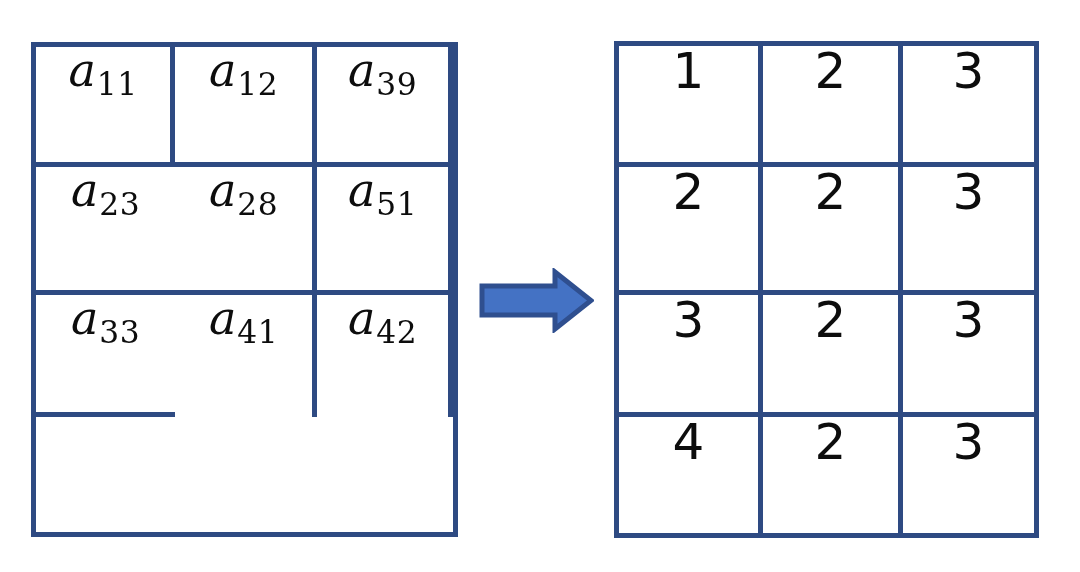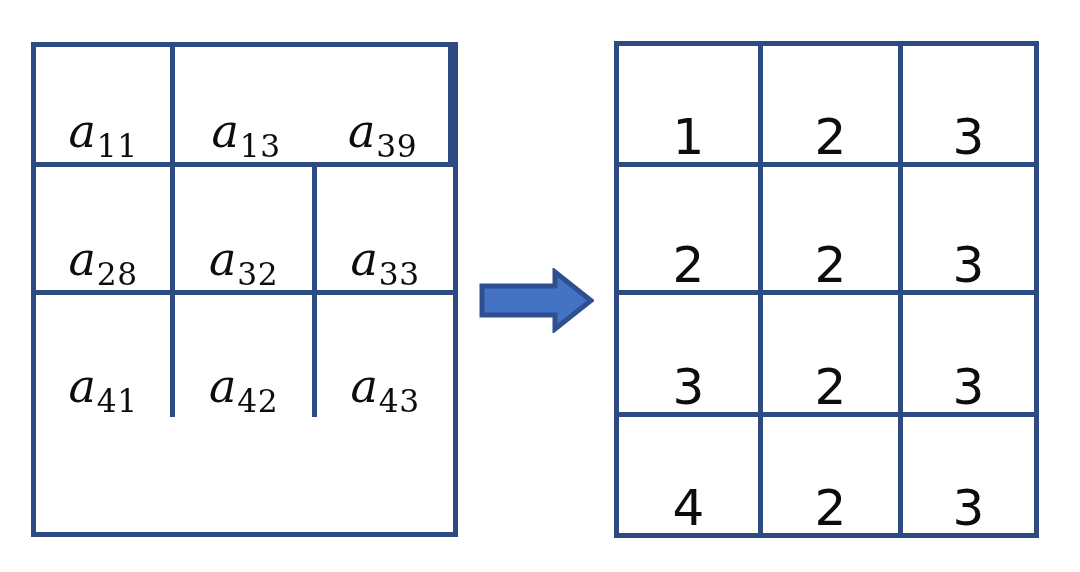--- a/index.html
+++ b/index.html
@@ -41,21 +41,21 @@
     top: 41px;
     width: 425px;
     height: 497px;
     grid-template-columns: 144px 140px 1fr;
     grid-template-rows: 121px 128px 122px 1fr;
   }
 
   .cell {
     box-sizing: border-box;
     display: flex;
-    align-items: flex-end;
+    align-items: flex-start;
     justify-content: center;
     color: #0d0d0d;
     background: #ffffff;
     border-right: 5px solid #2e4a82;
     border-bottom: 5px solid #2e4a82;
     overflow: hidden;
   }
   .cell.last-col { border-right: none; }
   .cell.last-row { border-bottom: none; }
 
@@ -98,46 +98,46 @@
 </head>
 <body>
 
 <div id="canvas">
 
   <div class="matrix" id="matrix-symbolic">
 
     <div class="cell">
       <span class="sym"><span>a</span><span class="sub">11</span></span>
     </div>
-    <div class="cell last-col">
-      <span class="sym"><span>a</span><span class="sub">13</span></span>
+    <div class="cell">
+      <span class="sym"><span>a</span><span class="sub">12</span></span>
     </div>
 
     <div class="cell">
       <span class="sym"><span>a</span><span class="sub">39</span></span>
+    </div>
+    <div class="cell last-col">
+      <span class="sym"><span>a</span><span class="sub">23</span></span>
     </div>
 
     <div class="cell">
       <span class="sym"><span>a</span><span class="sub">28</span></span>
     </div>
     <div class="cell">
-      <span class="sym"><span>a</span><span class="sub">32</span></span>
+      <span class="sym"><span>a</span><span class="sub">51</span></span>
     </div>
     <div class="cell last-col">
       <span class="sym"><span>a</span><span class="sub">33</span></span>
     </div>
 
     <div class="cell last-row">
       <span class="sym"><span>a</span><span class="sub">41</span></span>
     </div>
     <div class="cell last-row">
       <span class="sym"><span>a</span><span class="sub">42</span></span>
-    </div>
-    <div class="cell last-col last-row">
-      <span class="sym"><span>a</span><span class="sub">43</span></span>
     </div>
 
   </div>
 
   <div id="flow-arrow">
     <svg width="115" height="65" viewBox="0 0 115 65" xmlns="http://www.w3.org/2000/svg">
       <polygon points="3,18 76,18 76,4 112,32.5 76,61 76,47 3,47" fill="#4472c4" stroke="#2f4f8f" stroke-width="5" stroke-linejoin="miter"></polygon>
     </svg>
   </div>
 

